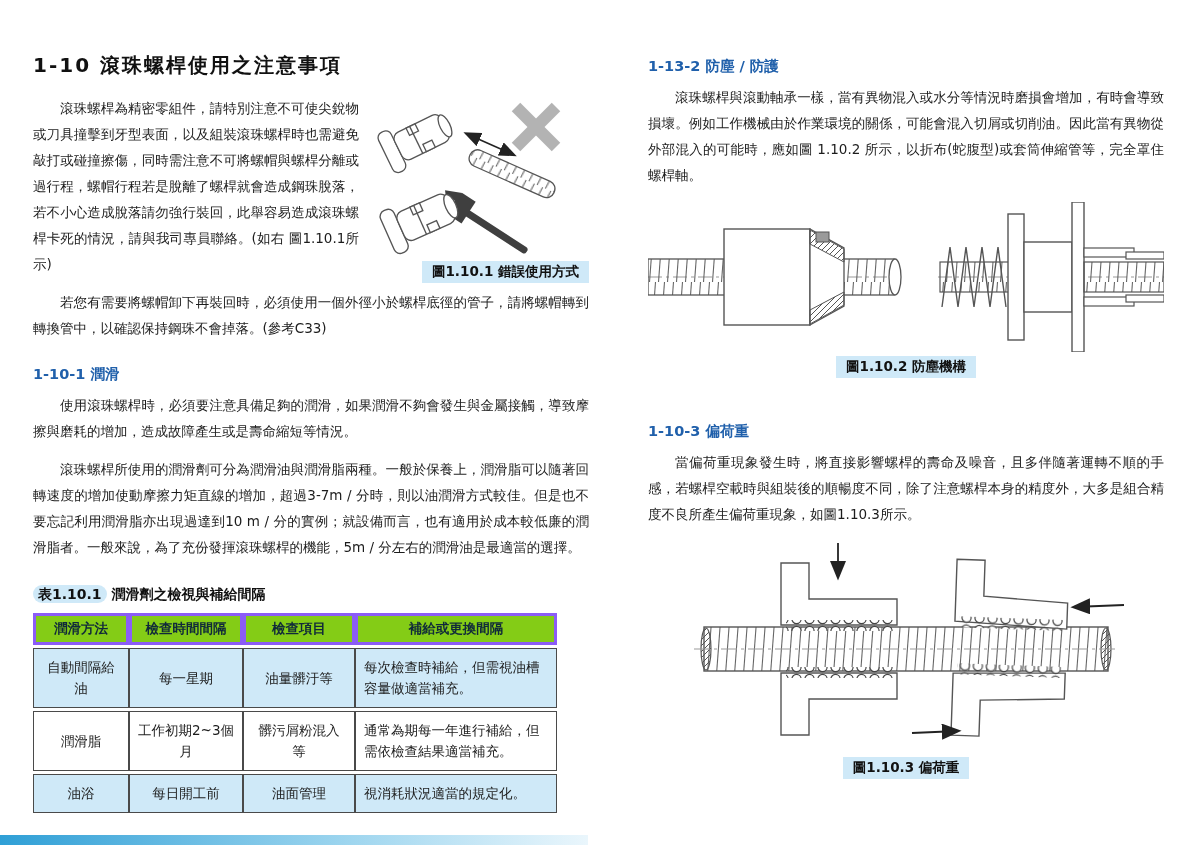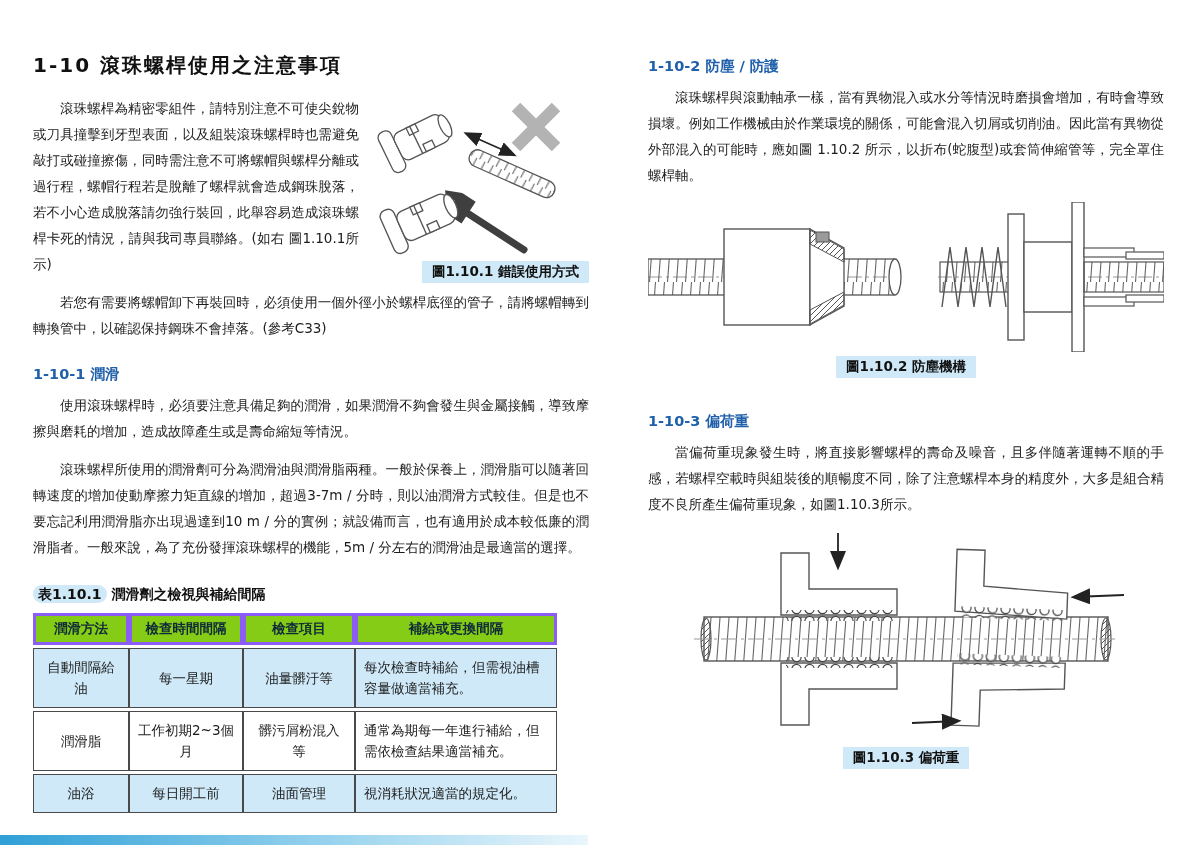--- a/index.html
+++ b/index.html
@@ -169,21 +169,21 @@
           <td>每日開工前</td>
           <td>油面管理</td>
           <td class="left">視消耗狀況適當的規定化。</td>
         </tr>
       </tbody>
     </table>
   </div>
 
   <div class="col-right">
 
-    <h2 class="sec-heading first">1-10-2 防塵 / 防護</h2>
+    <h2 class="sec-heading first">1-13-2 防塵 / 防護</h2>
     <p class="body">滾珠螺桿與滾動軸承一樣，當有異物混入或水分等情況時磨損會增加，有時會導致損壞。例如工作機械由於作業環境的關係，可能會混入切屑或切削油。因此當有異物從外部混入的可能時，應如圖 1.10.2 所示，以折布(蛇腹型)或套筒伸縮管等，完全罩住螺桿軸。</p>
 
     <figure class="figblock">
       <svg width="516" height="150" viewBox="0 0 516 150">
 
         <g>
           <line x1="0" y1="75" x2="252" y2="75" stroke="#999" stroke-width="1" stroke-dasharray="14 4 3 4"></line>
           <rect x="0" y="57" width="80" height="36" fill="url(#thr)" stroke="#555" stroke-width="1.3"></rect>
           <rect x="158" y="57" width="88" height="36" fill="url(#thr)" stroke="#555" stroke-width="1.3"></rect>
           <ellipse cx="247" cy="75" rx="6" ry="18" fill="#fff" stroke="#555" stroke-width="1.3"></ellipse>
@@ -204,21 +204,21 @@
           <rect x="436" y="60" width="80" height="30" fill="url(#thr)" stroke="#555" stroke-width="1.2"></rect>
           <rect x="436" y="46" width="50" height="9" fill="#fff" stroke="#555" stroke-width="1.2"></rect>
           <rect x="478" y="50" width="38" height="7" fill="#fff" stroke="#555" stroke-width="1.2"></rect>
           <rect x="436" y="95" width="50" height="9" fill="#fff" stroke="#555" stroke-width="1.2"></rect>
           <rect x="478" y="93" width="38" height="7" fill="#fff" stroke="#555" stroke-width="1.2"></rect>
         </g>
       </svg>
       <figcaption class="fig-caption">圖1.10.2 防塵機構</figcaption>
     </figure>
 
-    <h2 class="sec-heading" style="margin-top:34px">1-10-3 偏荷重</h2>
+    <h2 class="sec-heading" style="margin-top:44px">1-10-3 偏荷重</h2>
     <p class="body">當偏荷重現象發生時，將直接影響螺桿的壽命及噪音，且多伴隨著運轉不順的手感，若螺桿空載時與組裝後的順暢度不同，除了注意螺桿本身的精度外，大多是組合精度不良所產生偏荷重現象，如圖1.10.3所示。</p>
 
     <figure class="figblock">
       <svg width="440" height="212" viewBox="0 0 440 212">
 
         <g>
           <rect x="18" y="86" width="404" height="44" fill="url(#thr)" stroke="#555" stroke-width="1.4"></rect>
           <ellipse cx="20" cy="108" rx="5" ry="21" fill="url(#hatch)" stroke="#555" stroke-width="1.2"></ellipse>
           <ellipse cx="420" cy="108" rx="5" ry="21" fill="url(#hatch)" stroke="#555" stroke-width="1.2"></ellipse>
           <line x1="8" y1="108" x2="432" y2="108" stroke="#999" stroke-width="1" stroke-dasharray="16 4 3 4"></line>

